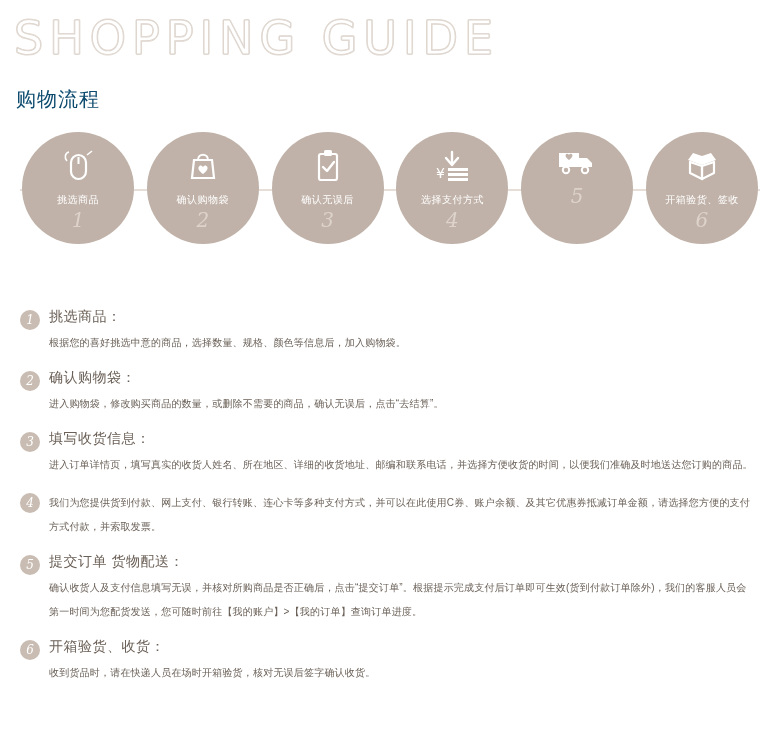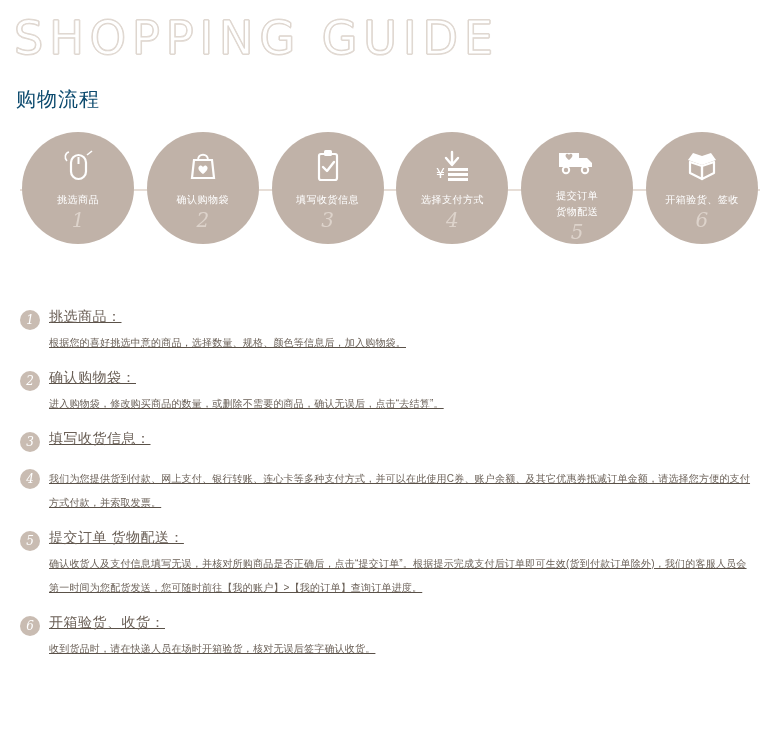--- a/index.html
+++ b/index.html
@@ -120,21 +120,21 @@
     background: #c9bcb2;
     color: #ffffff;
     font-family: "DejaVu Serif", serif;
     font-style: italic;
     font-size: 12px;
     line-height: 20px;
     text-align: center;
     margin-top: 2px;
     margin-right: 9px;
   }
-  .detail-body { flex: 1 1 auto; text-decoration: underline; }
+  .detail-body { flex: 1 1 auto; }
   .detail-title {
     font-size: 14px;
     color: #6b6057;
     font-weight: normal;
     letter-spacing: 0.5px;
     margin-bottom: 5px;
   }
   .detail-text {
     font-size: 10px;
     line-height: 24px;
@@ -182,21 +182,21 @@
       </div>
 
       <div class="step">
         <div class="ico">
           <svg width="30" height="38" viewBox="0 0 30 38">
             <rect x="6" y="6" width="18" height="26" rx="2" fill="none" stroke="#ffffff" stroke-width="2.2"></rect>
             <rect x="11" y="2" width="8" height="6" rx="1.5" fill="#ffffff"></rect>
             <path d="M10 19 l4 4 l7 -9" fill="none" stroke="#ffffff" stroke-width="2.4" stroke-linecap="round" stroke-linejoin="round"></path>
           </svg>
         </div>
-        <div class="label">填写收货信息</div>
+        <div class="label">确认无误后</div>
         <div class="num">3</div>
       </div>
 
       <div class="step">
         <div class="ico">
           <svg width="38" height="38" viewBox="0 0 38 38">
             <path d="M19 4 v12 M13 10 l6 7 l6 -7" fill="none" stroke="#ffffff" stroke-width="2.4" stroke-linecap="round" stroke-linejoin="round"></path>
             <text x="3" y="30" font-family="DejaVu Sans, sans-serif" font-size="14" fill="#ffffff">¥</text>
             <rect x="15" y="20" width="20" height="3" fill="#ffffff"></rect>
             <rect x="15" y="25" width="20" height="3" fill="#ffffff"></rect>
@@ -210,22 +210,20 @@
       <div class="step two-line">
         <div class="ico">
           <svg width="40" height="32" viewBox="0 0 40 32">
             <path d="M2 6 h20 v14 h-20 z" fill="#ffffff"></path>
             <path d="M22 11 h8 l5 5 v4 h-13 z" fill="#ffffff"></path>
             <circle cx="9" cy="23" r="3.2" fill="none" stroke="#ffffff" stroke-width="2"></circle>
             <circle cx="28" cy="23" r="3.2" fill="none" stroke="#ffffff" stroke-width="2"></circle>
             <path d="M12 13 c-3-2.2 -4.5-4.5 -2.6-6 c1.2-1 2.6 0.3 2.6 1.1 c0-0.8 1.4-2.1 2.6-1.1 c1.9 1.5 0.4 3.8 -2.6 6 z" fill="#c0b2a8"></path>
           </svg>
         </div>
-        <div class="label" style="white-space:pre-line">提交订单
-货物配送</div>
         <div class="num">5</div>
       </div>
 
       <div class="step">
         <div class="ico">
           <svg width="40" height="36" viewBox="0 0 40 36">
             <path d="M20 16 L6 11 L11 4 L20 7 z" fill="#ffffff"></path>
             <path d="M20 16 L34 11 L29 4 L20 7 z" fill="#ffffff"></path>
             <path d="M20 17 L8 13 v11 l12 6 z" fill="none" stroke="#ffffff" stroke-width="2.2" stroke-linejoin="round"></path>
             <path d="M20 17 L32 13 v11 l-12 6 z" fill="none" stroke="#ffffff" stroke-width="2.2" stroke-linejoin="round"></path>
@@ -253,20 +251,21 @@
       <div class="detail-body">
         <div class="detail-title">确认购物袋：</div>
         <div class="detail-text">进入购物袋，修改购买商品的数量，或删除不需要的商品，确认无误后，点击“去结算”。</div>
       </div>
     </div>
 
     <div class="detail">
       <div class="badge">3</div>
       <div class="detail-body">
         <div class="detail-title">填写收货信息：</div>
+        <div class="detail-text">进入订单详情页，填写真实的收货人姓名、所在地区、详细的收货地址、邮编和联系电话，并选择方便收货的时间，以便我们准确及时地送达您订购的商品。</div>
       </div>
     </div>
 
     <div class="detail">
       <div class="badge">4</div>
       <div class="detail-body">
         <div class="detail-text">我们为您提供货到付款、网上支付、银行转账、连心卡等多种支付方式，并可以在此使用C券、账户余额、及其它优惠券抵减订单金额，请选择您方便的支付方式付款，并索取发票。</div>
       </div>
     </div>
 

